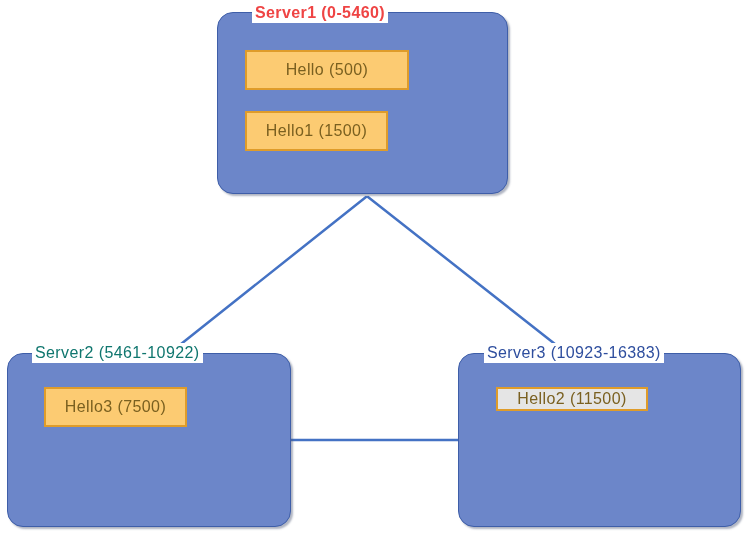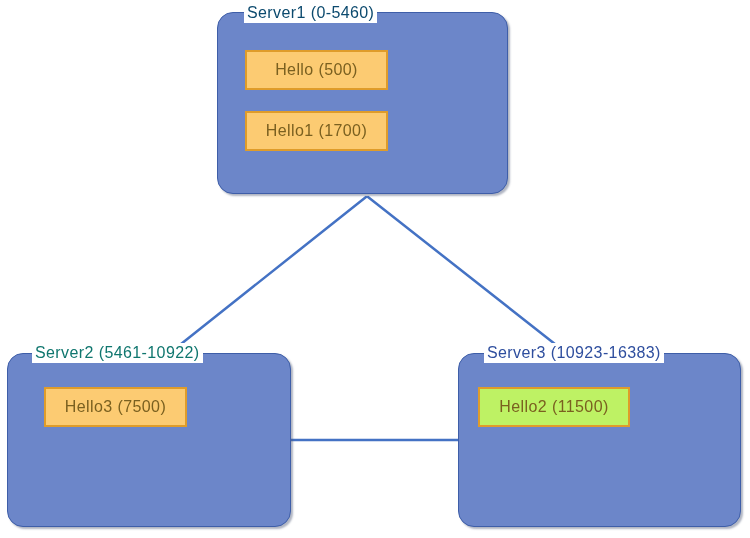--- a/index.html
+++ b/index.html
@@ -60,23 +60,23 @@
 <body>
 
 <div id="canvas">
   <svg id="edges" viewBox="0 0 750 538">
       <line x1="366" y1="197" x2="176" y2="348" stroke="#4472C4" stroke-width="2.5" stroke-linecap="round"></line>
       <line x1="368" y1="197" x2="560" y2="348" stroke="#4472C4" stroke-width="2.5" stroke-linecap="round"></line>
       <line x1="291" y1="440" x2="458" y2="440" stroke="#4472C4" stroke-width="2.5" stroke-linecap="round"></line>
     </svg>
   <div id="nodes-layer">
       <div class="server-node" style="left: 217px; top: 12px; width: 291px; height: 182px; background: rgb(108, 134, 201); border-color: rgb(62, 94, 168);"></div>
-      <div class="kv-box" style="left: 245px; top: 50px; width: 143px; height: 40px; background: rgb(252, 203, 114); border-color: rgb(223, 156, 42); color: rgb(122, 96, 32);">Hello (500)</div>
-      <div class="kv-box" style="left: 245px; top: 111px; width: 143px; height: 40px; background: rgb(252, 203, 114); border-color: rgb(223, 156, 42); color: rgb(122, 96, 32);">Hello1 (1700)</div>
-      <div class="server-label" style="left: 244px; top: 3px; color: #0c4a6e;">Server1 (0-5460)</div>
+      <div class="kv-box" style="left: 245px; top: 50px; width: 164px; height: 40px; background: rgb(252, 203, 114); border-color: rgb(223, 156, 42); color: rgb(122, 96, 32);">Hello (500)</div>
+      <div class="kv-box" style="left: 245px; top: 111px; width: 143px; height: 40px; background: rgb(252, 203, 114); border-color: rgb(223, 156, 42); color: rgb(122, 96, 32);">Hello1 (1500)</div>
+      <div class="server-label" style="left: 252px; top: 3px; color: #ef4444; font-weight: bold;">Server1 (0-5460)</div>
       <div class="server-node" style="left: 7px; top: 353px; width: 284px; height: 174px; background: rgb(108, 134, 201); border-color: rgb(62, 94, 168);"></div>
       <div class="kv-box" style="left: 26px; top: 387px; width: 143px; height: 40px; background: rgb(252, 203, 114); border-color: rgb(223, 156, 42); color: rgb(122, 96, 32); margin-left: 18px;">Hello3 (7500)</div>
       <div class="server-label" style="left: 32px; top: 343px; color: #0f766e;">Server2 (5461-10922)</div>
       <div class="server-node" style="left: 458px; top: 353px; width: 283px; height: 174px; background: rgb(108, 134, 201); border-color: rgb(62, 94, 168);"></div>
-      <div class="kv-box" style="left: 478px; top: 387px; width: 152px; height: 40px; background: #bef264; border-color: rgb(223, 156, 42); color: rgb(122, 96, 32);">Hello2 (11500)</div>
+      <div class="kv-box" style="left: 496px; top: 387px; width: 152px; height: 24px; background: #e5e5e5; border-color: rgb(223, 156, 42); color: rgb(122, 96, 32);">Hello2 (11500)</div>
       <div class="server-label" style="left: 484px; top: 343px; color: rgb(46, 78, 158);">Server3 (10923-16383)</div>
     </div>
 </div>
 
 </body></html>

